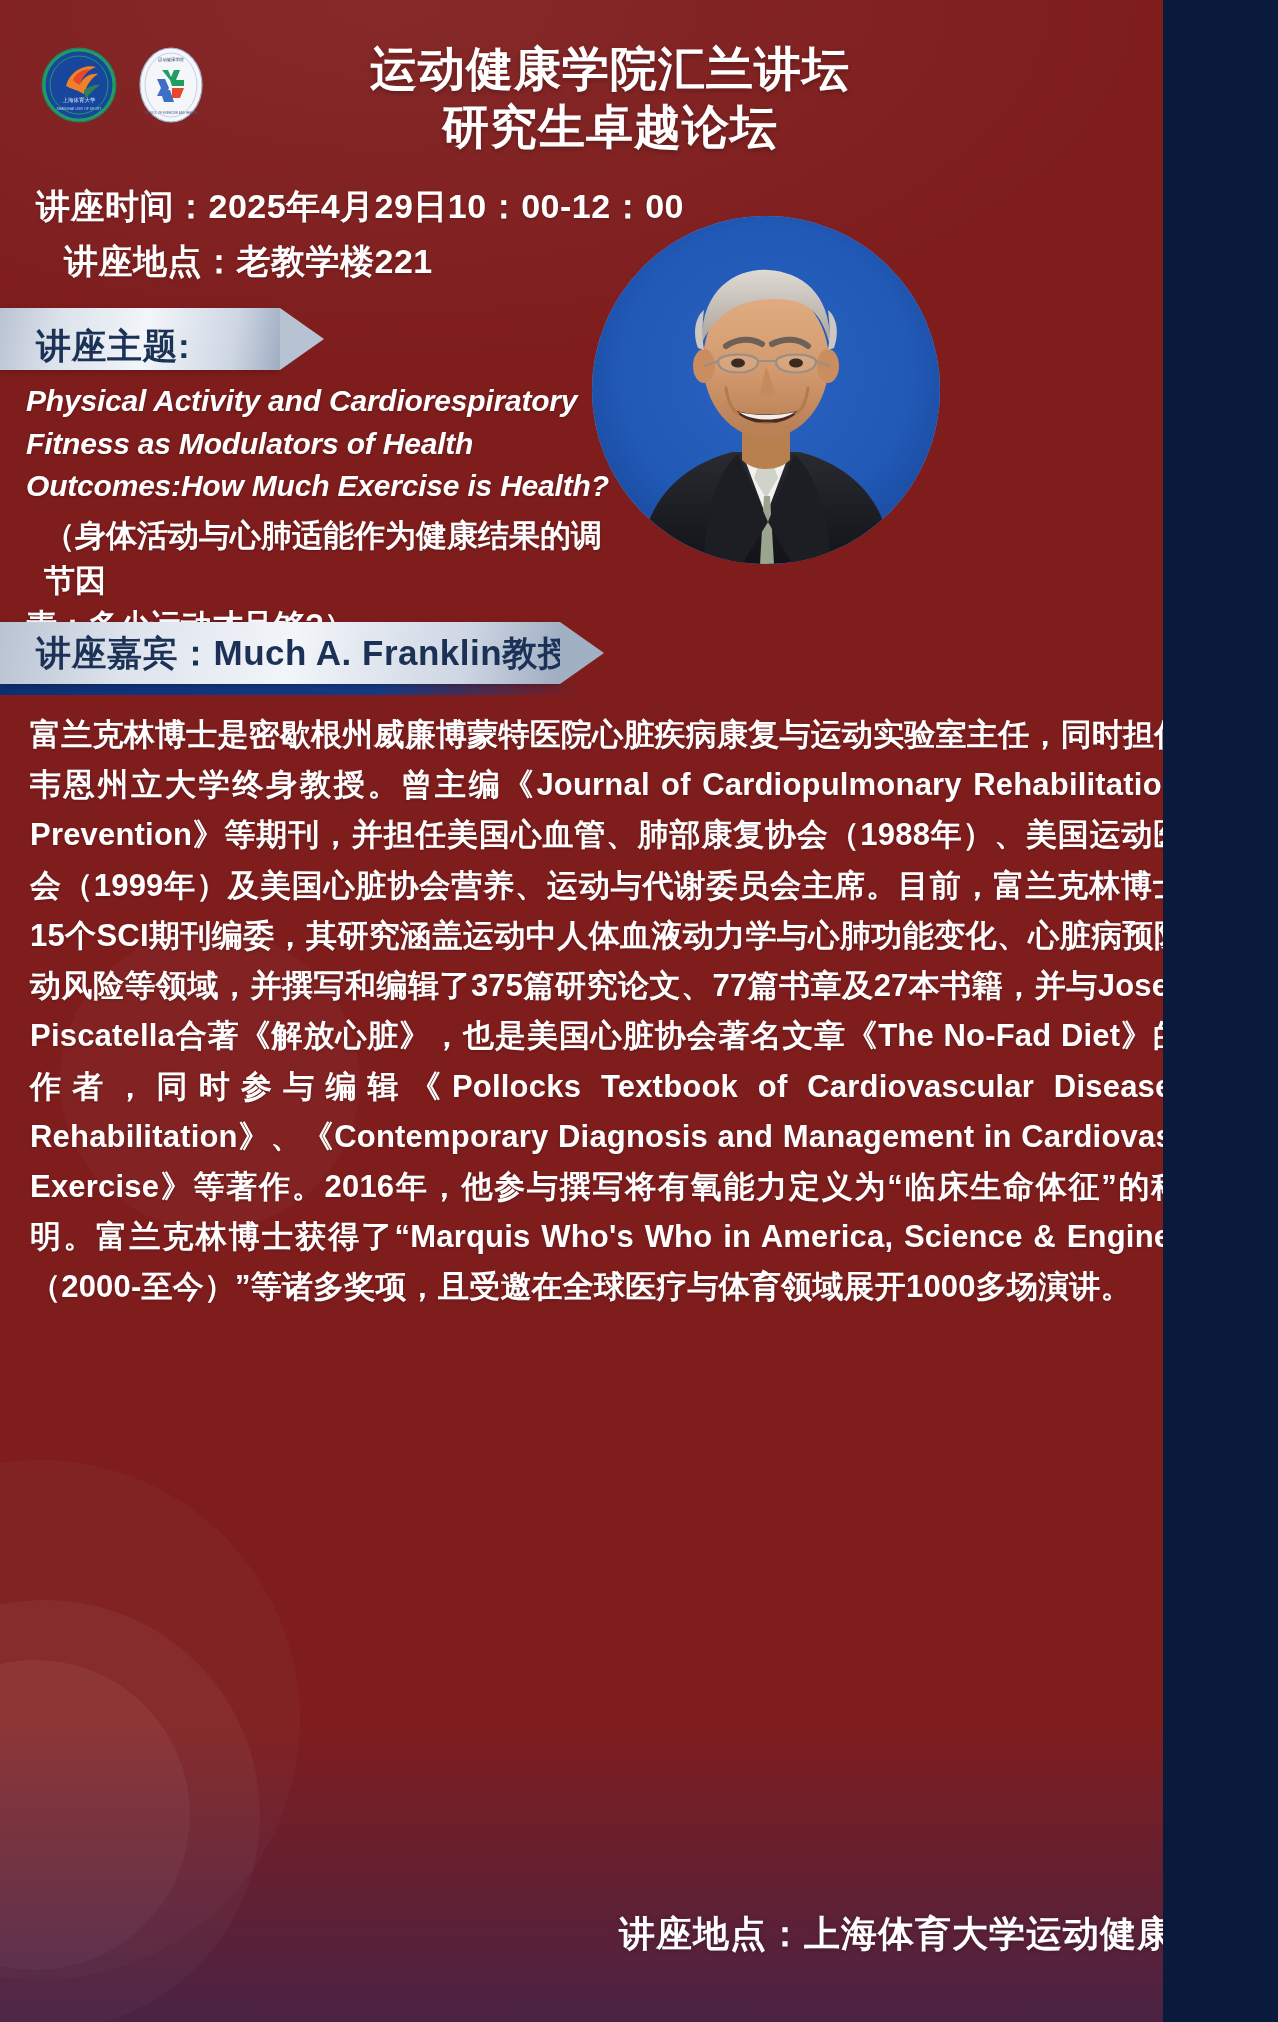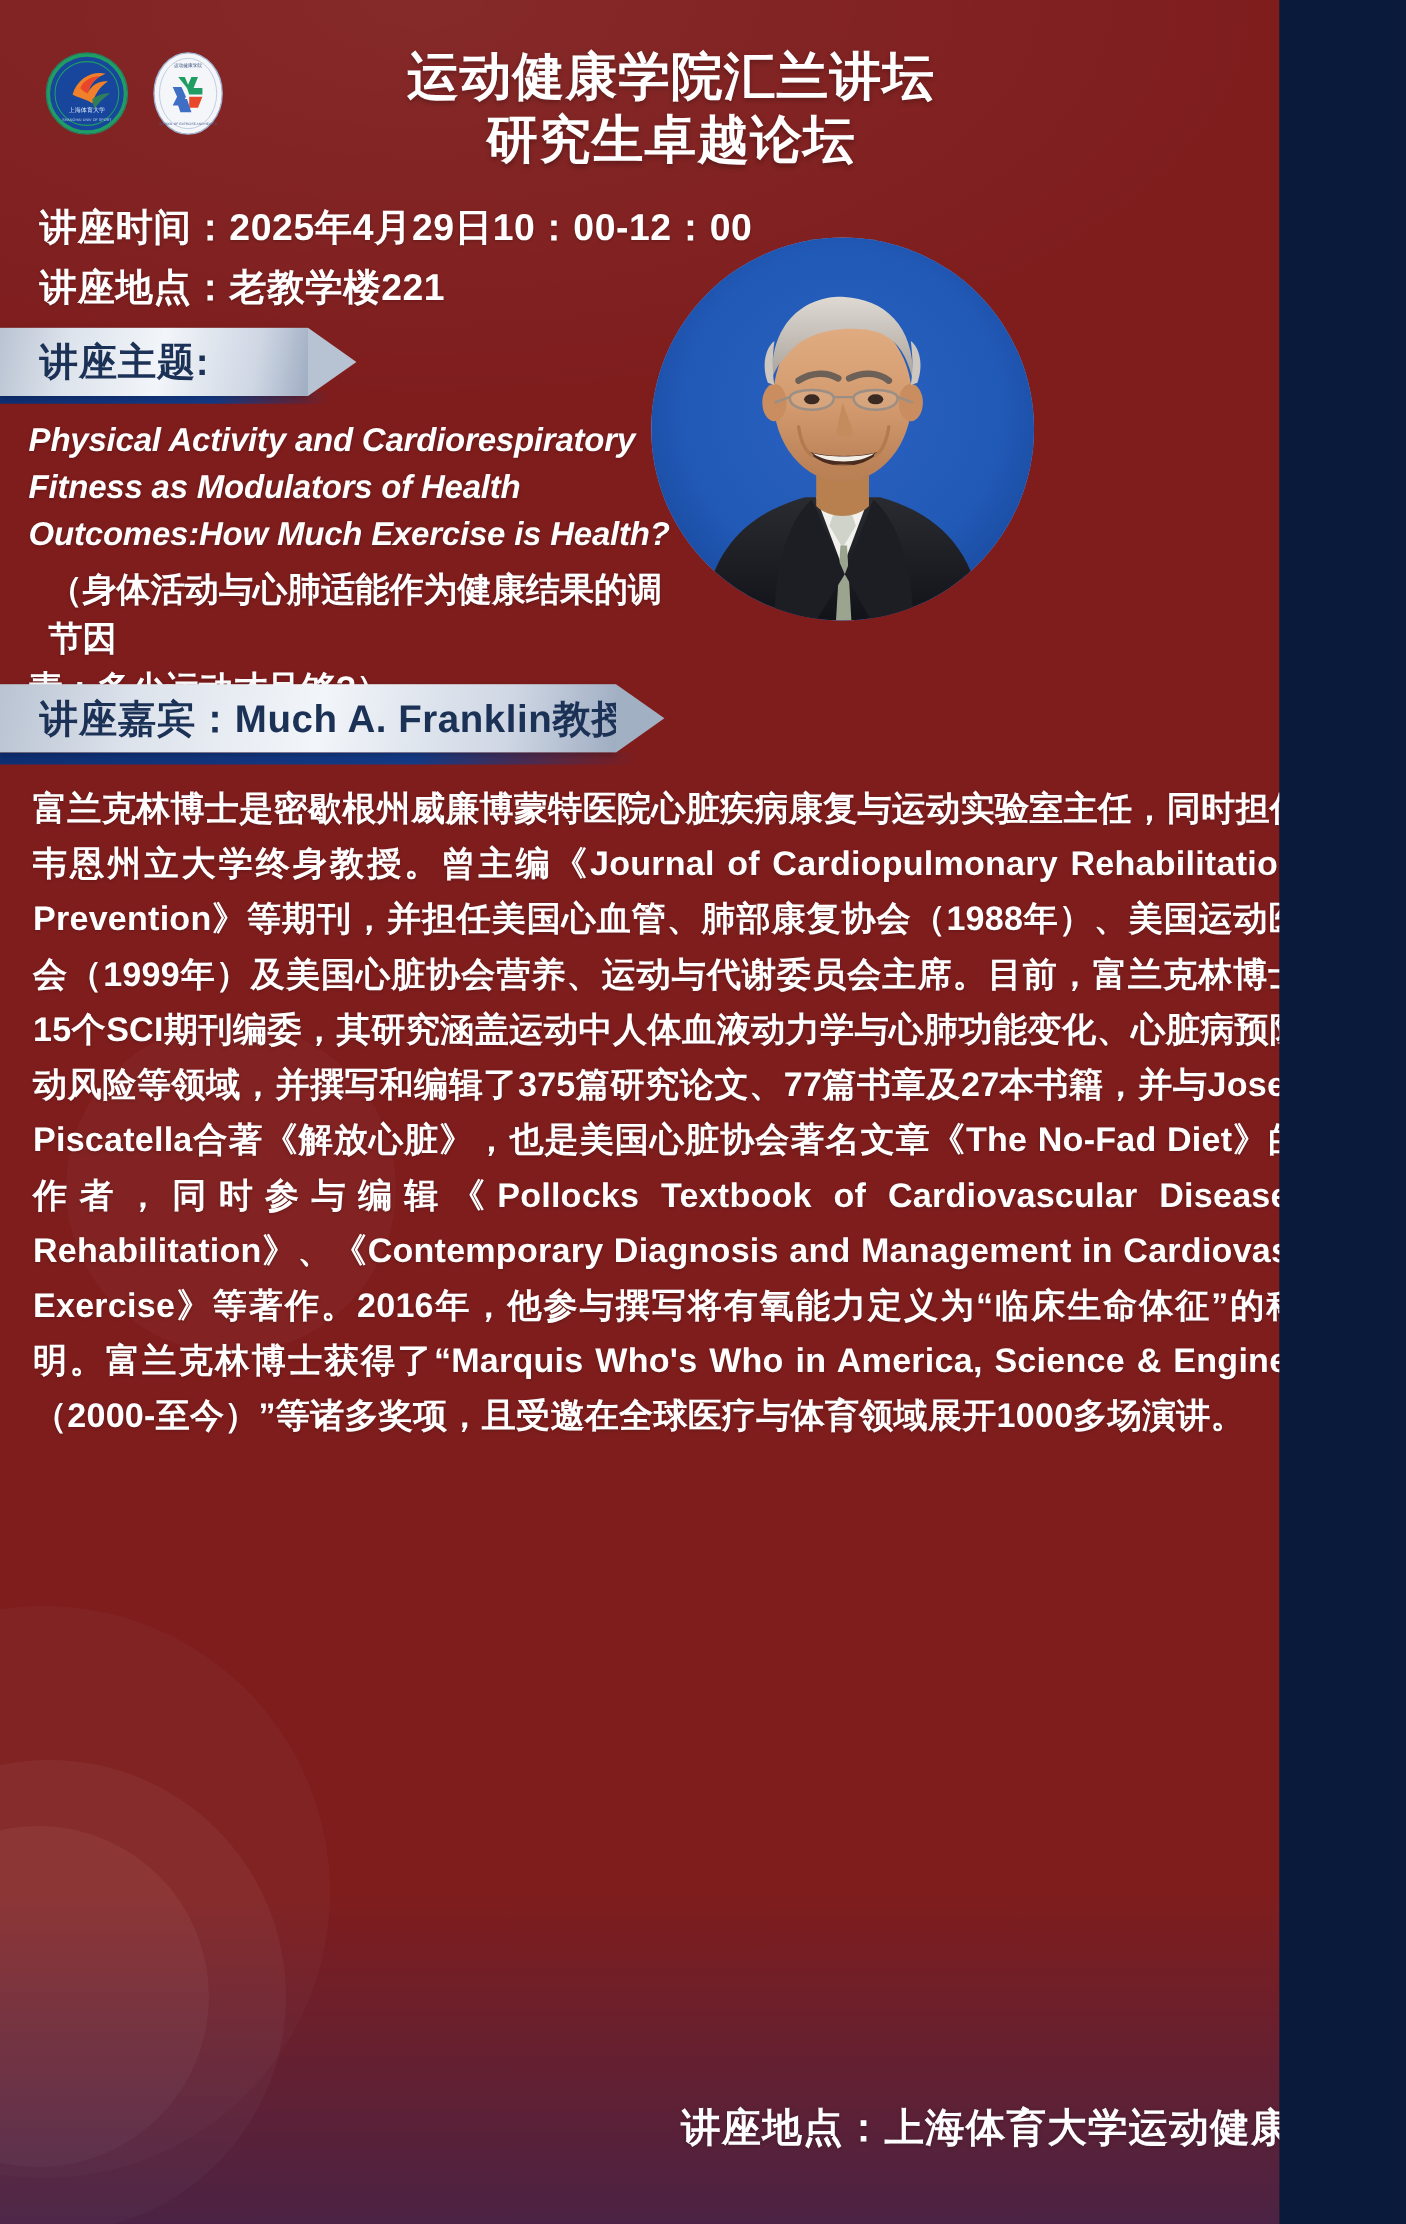--- a/index.html
+++ b/index.html
@@ -92,21 +92,21 @@
   .info-line {
     position: absolute;
     left: 36px;
     font-size: 34px;
     font-weight: bold;
     letter-spacing: 0.5px;
     white-space: nowrap;
     text-shadow: 0 1px 3px rgba(0,0,0,0.22);
   }
   #info-time { top: 184px; }
-  #info-place { top: 239px; }
+  #info-place { top: 239px; margin-left: 28px; }
 
   
   .ribbon {
     position: absolute;
     left: 0;
     height: 62px;
     background: linear-gradient(100deg, #b9c3d2 0%, #dde3ec 22%, #f2f5f9 52%, #cfd7e4 82%, #9fadc2 100%);
     display: flex;
     align-items: center;
     color: #1b3156;
@@ -121,21 +121,21 @@
   }
   .ribbon::after {
     content: "";
     position: absolute;
     right: -44px; top: 0;
     width: 0; height: 0;
     border-top: 31px solid transparent;
     border-bottom: 31px solid transparent;
     border-left: 44px solid #a9b6c8;
   }
-  #ribbon-topic { top: 298px; width: 280px; }
+  #ribbon-topic { top: 308px; width: 280px; align-items: flex-end; }
   #ribbon-topic::after { border-left-color: #b7c2d3; }
   #ribbon-guest { top: 622px; width: 560px; }
   #ribbon-guest::after { border-left-color: #a2b0c4; }
 
   .ribbon-shadow {
     position: absolute;
     left: 0;
     height: 11px;
     background: linear-gradient(to right, #0e2f73, #143a86 65%, rgba(20,58,134,0));
   }

